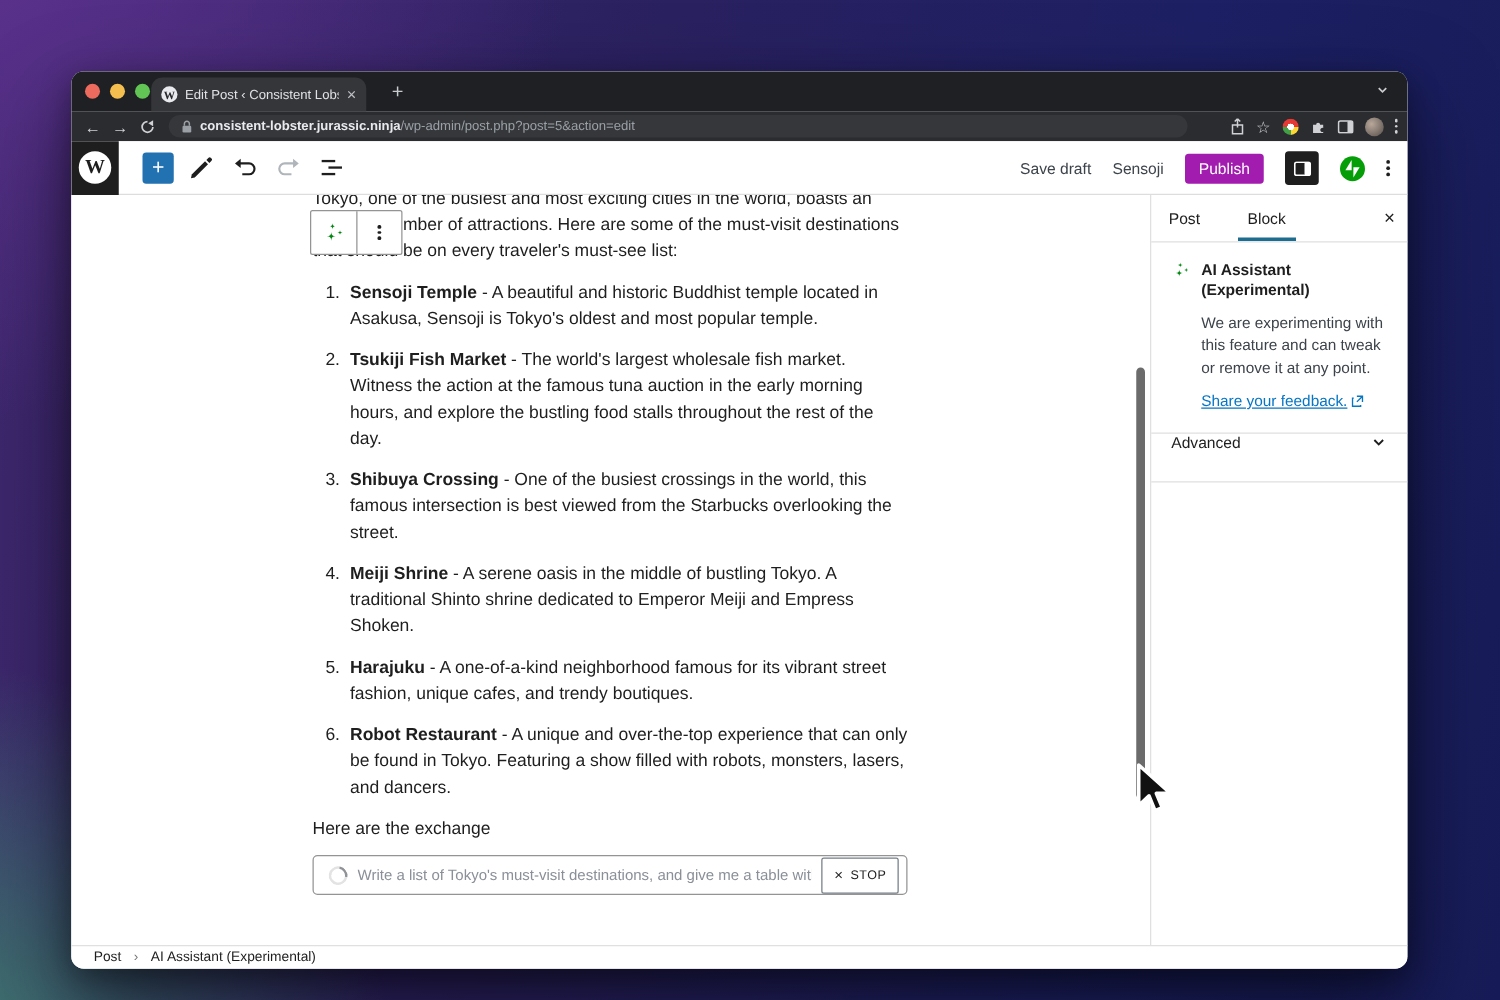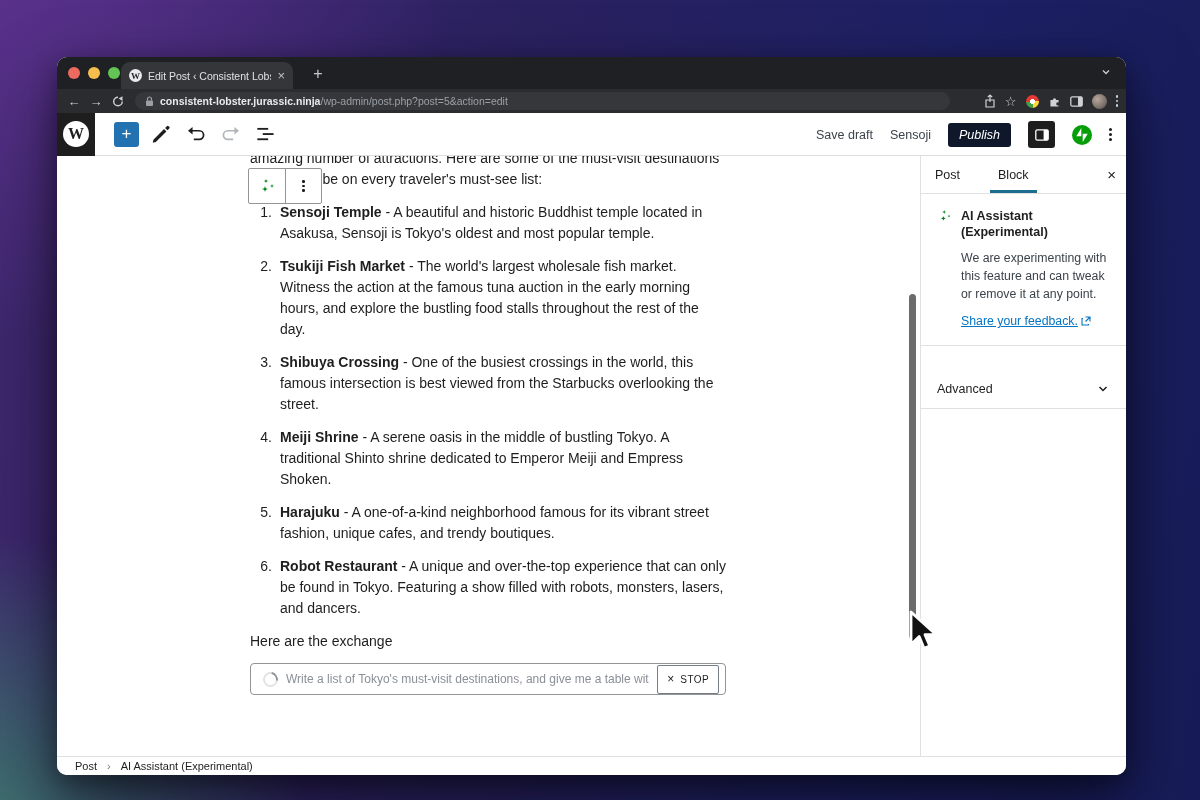--- a/index.html
+++ b/index.html
@@ -58,21 +58,21 @@
     position:relative;flex:0 0 auto;box-sizing:border-box;}
   .wplogo{width:38px;height:43px;background:#1e1e1e;display:flex;align-items:center;justify-content:center;flex:0 0 auto;}
   .wplogo .disc{width:26px;height:26px;border-radius:50%;background:#fff;color:#1e1e1e;
     display:flex;align-items:center;justify-content:center;font-family:"Liberation Serif",serif;
     font-size:16px;font-weight:bold;}
   .inserter{width:25px;height:25px;border-radius:3px;background:#2271b1;color:#fff;font-size:17px;
     display:flex;align-items:center;justify-content:center;margin-left:19px;}
   .tool-ic{width:26px;height:26px;display:flex;align-items:center;justify-content:center;margin-left:9px;}
   .wpbar-right{position:absolute;right:14px;top:0;height:43px;display:flex;align-items:center;gap:17px;}
   .txtbtn{font-size:12.5px;color:#3c434a;}
-  .publish{background:#0f172a;color:#fff;font-size:12.5px;border-radius:3px;padding:5px 11px;font-style:italic;}
+  .publish{background:#a21caf;color:#fff;font-size:12.5px;border-radius:3px;padding:5px 11px;}
   .settings-btn{width:27px;height:27px;background:#1e1e1e;border-radius:3px;display:flex;align-items:center;justify-content:center;}
   .jetpack{width:20px;height:20px;border-radius:50%;background:#069e08;position:relative;flex:0 0 auto;}
   .wpbar .vdots i{background:#1e1e1e;width:3px;height:3px;}
   
   .content{flex:1;display:flex;min-height:0;}
   .main{flex:1;position:relative;overflow:hidden;background:#fff;}
   .column{position:absolute;left:193px;top:-8px;width:476px;color:#1e1e1e;font-size:14px;line-height:21px;}
   .iline{white-space:nowrap;}
   .olist{margin-top:12px;}
   .oitem{display:flex;margin-bottom:12px;}
@@ -101,21 +101,21 @@
   .sb-tab.first{padding-left:14px;}
   .sb-tab.active{font-weight:500;box-shadow:inset 0 -3px 0 #1d6d90;margin-left:22px;}
   .sb-close{position:absolute;right:10px;top:0;height:37px;display:flex;align-items:center;color:#1e1e1e;font-size:15px;}
   .card{padding:14px 16px 16px 16px;}
   .card-head{display:flex;gap:8px;align-items:flex-start;}
   .card-title{font-size:12.5px;font-weight:bold;color:#1e1e1e;line-height:16px;}
   .card-body{margin-left:24px;}
   .card p{margin:9px 0 0 0;font-size:12.3px;line-height:18px;color:#3c434a;}
   .fblink{display:inline-flex;align-items:center;gap:3px;margin-top:11px;font-size:12.3px;color:#0675c4;text-decoration:underline;}
   .advanced{border-top:1px solid #e0e0e0;border-bottom:1px solid #e0e0e0;height:38px;display:flex;
-    align-items:flex-end;justify-content:space-between;padding:12px 16px;flex:0 0 auto;}
+    align-items:flex-start;justify-content:space-between;padding:0 16px;flex:0 0 auto;}
   .advanced .lbl{font-size:12.5px;color:#1e1e1e;}
   
   .wfooter{height:18px;border-top:1px solid #e0e0e0;background:#fff;display:flex;align-items:center;
     gap:10px;padding-left:18px;font-size:11px;color:#1e1e1e;flex:0 0 auto;}
   .wfooter .sep{color:#757575;font-size:11px;}
   
   .cursor{position:absolute;left:903px;top:610px;z-index:50;}
 </style>
 </head>
 <body>
@@ -238,20 +238,21 @@
         <div class="btcell">
           <span class="vdots">
               <i></i>
               <i></i>
               <i></i>
             </span>
         </div>
       </div>
 
       <div class="column">
+        <div class="iline">Tokyo, one of the busiest and most exciting cities in the world, boasts an</div>
         <div class="iline">amazing number of attractions. Here are some of the must-visit destinations</div>
         <div class="iline">that should be on every traveler's must-see list:</div>
 
         <div class="olist">
           <div class="oitem">
             <span class="n">1.</span>
             <span class="t"><b>Sensoji Temple</b> <span>- A beautiful and historic Buddhist temple located in Asakusa, Sensoji is Tokyo's oldest and most popular temple.</span></span>
           </div>
           <div class="oitem">
             <span class="n">2.</span>

